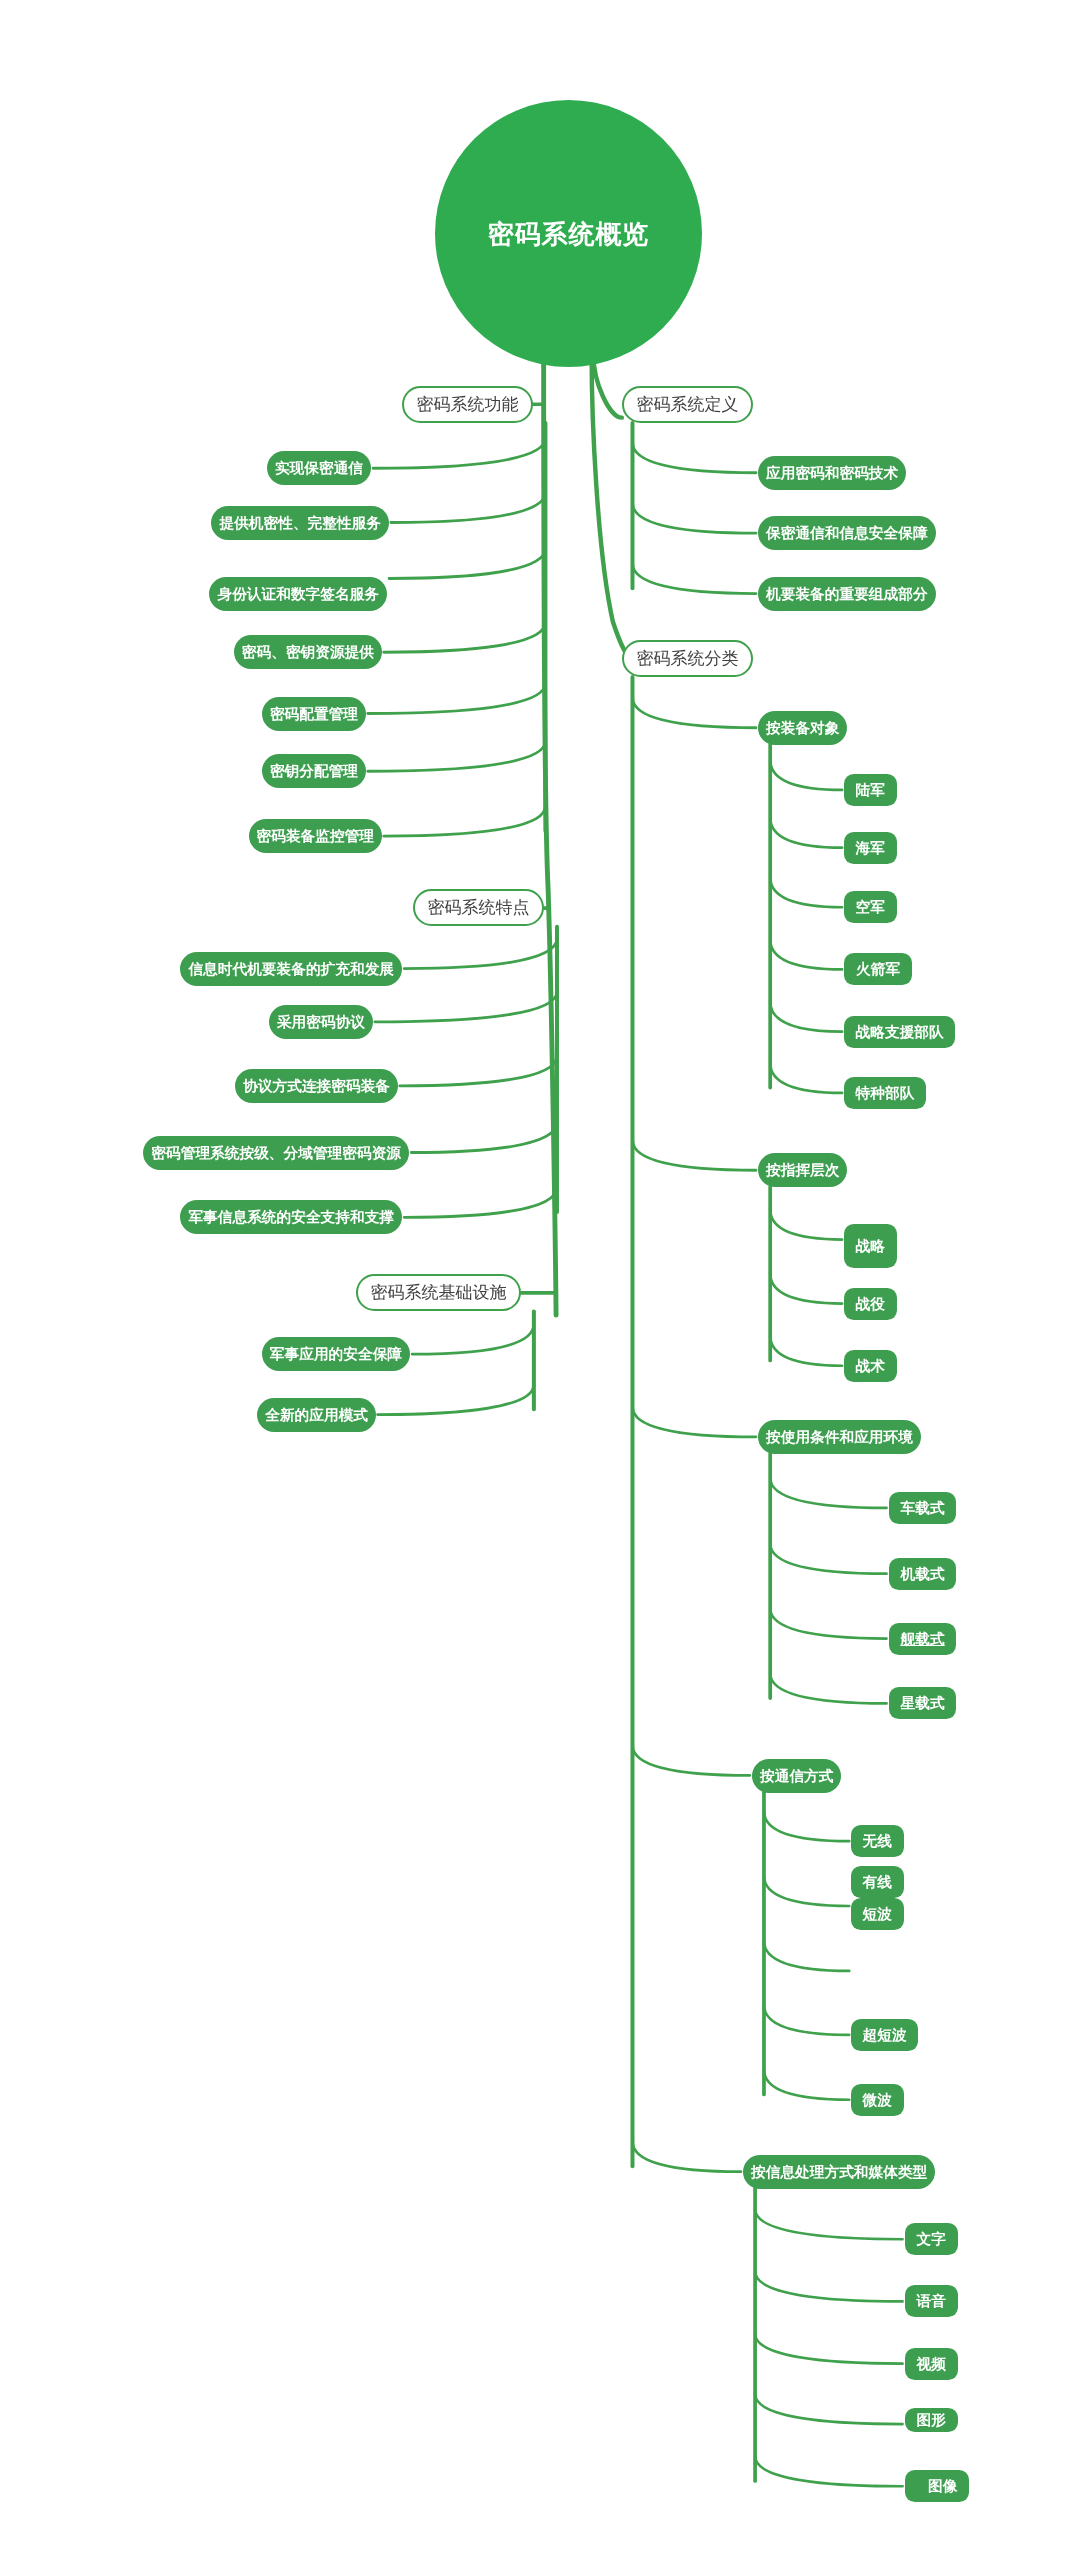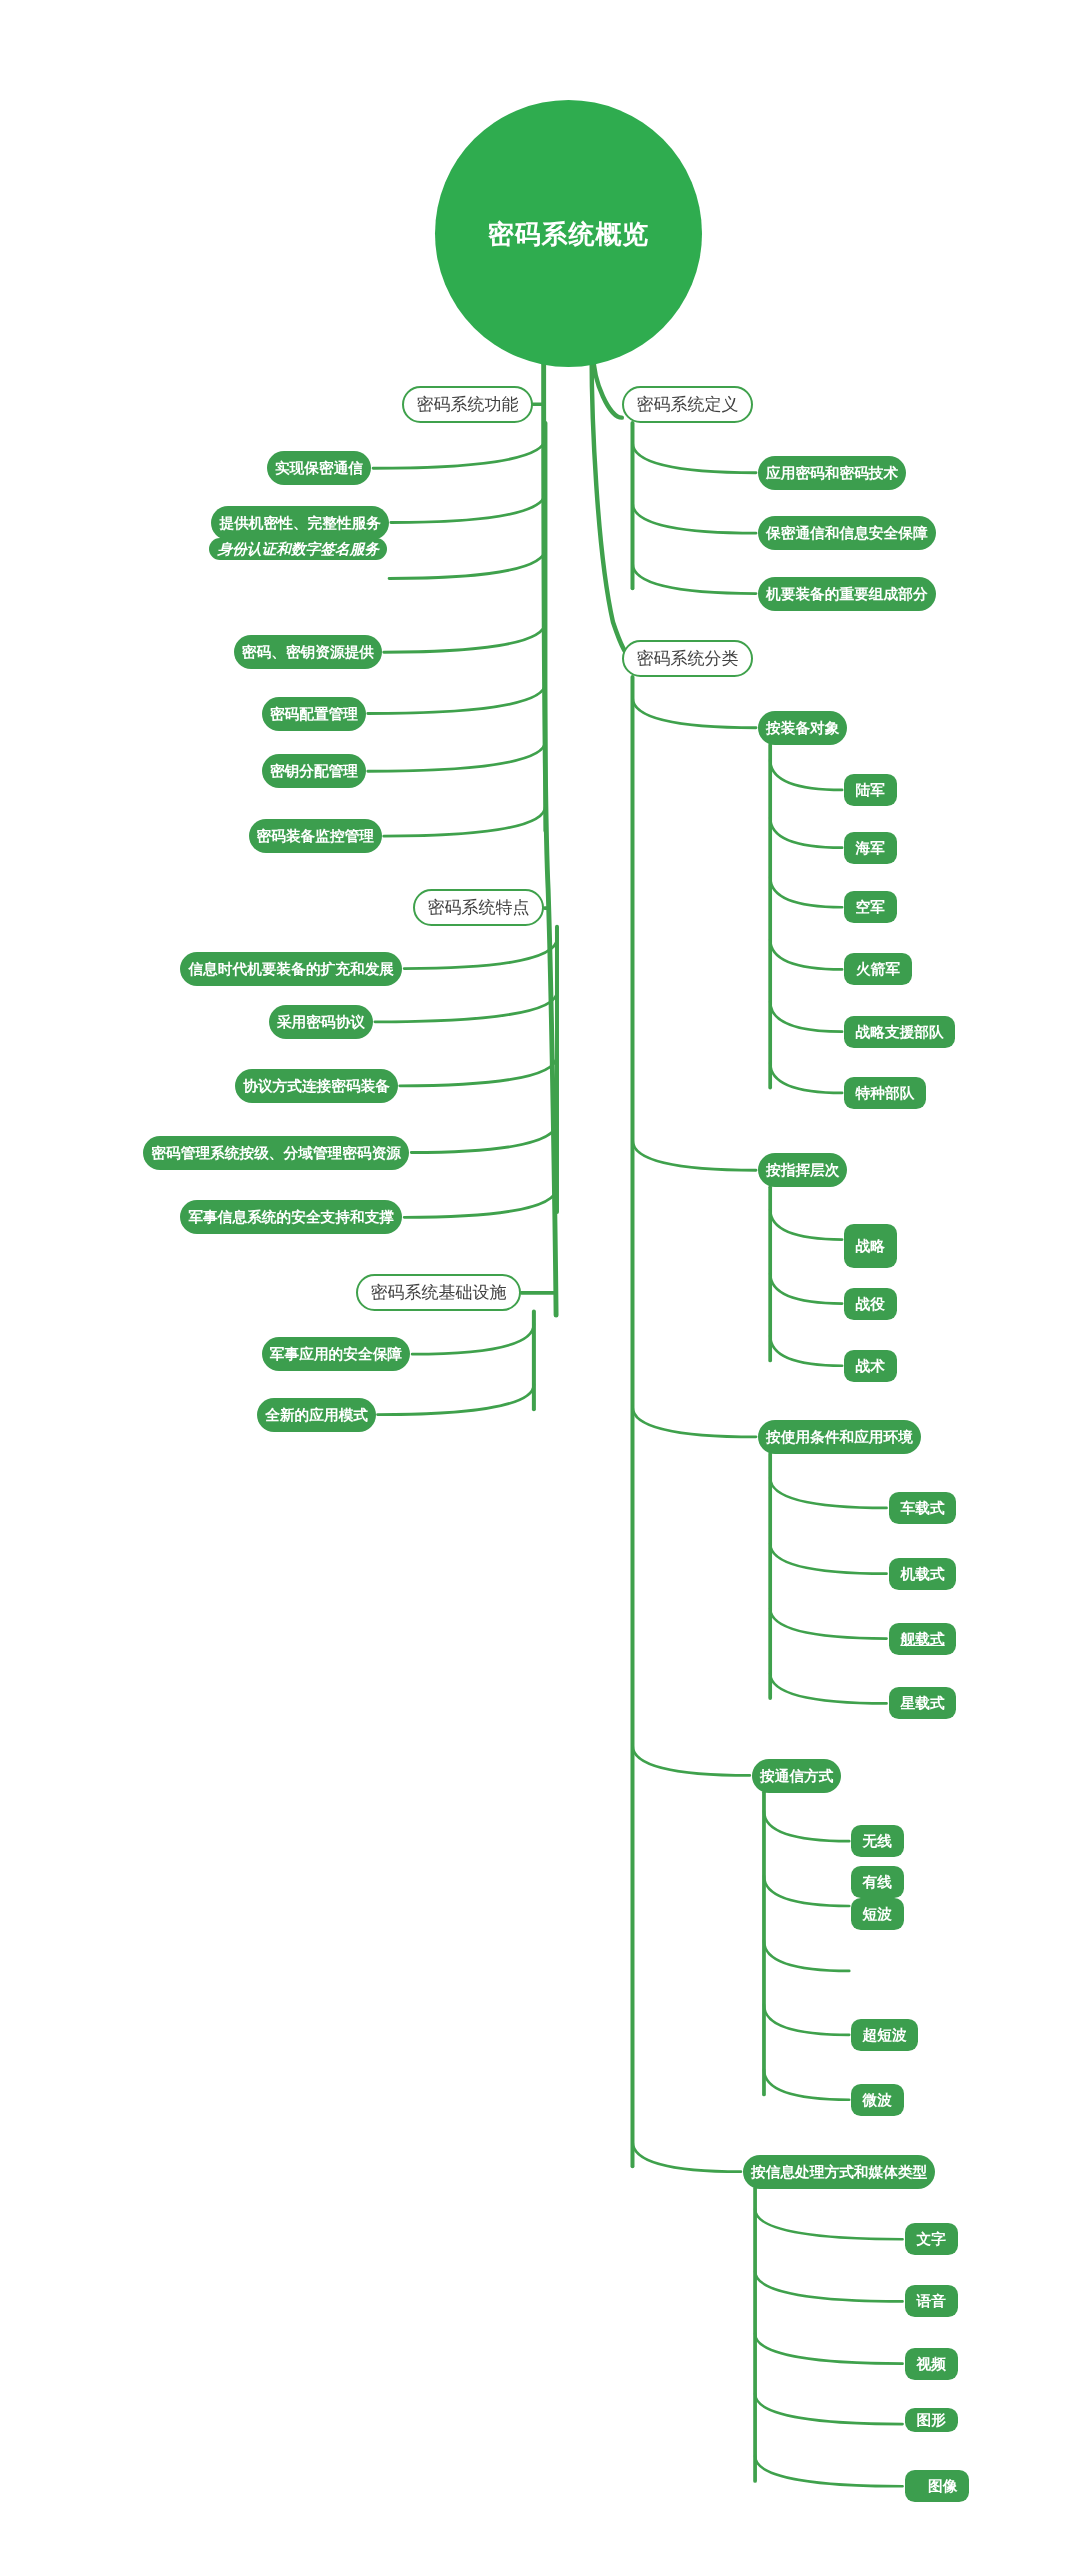--- a/index.html
+++ b/index.html
@@ -141,21 +141,21 @@
       <path d="M 850 2486 C 850 2512, 924.7 2520, 1016 2520" class="link" stroke-width="3" stroke-linecap="round"></path>
       <path d="M 850 2556 C 850 2582, 924.7 2590, 1016 2590" class="link" stroke-width="3" stroke-linecap="round"></path>
       <path d="M 850 2626 C 850 2652, 924.7 2660, 1016 2660" class="link" stroke-width="3" stroke-linecap="round"></path>
       <path d="M 850 2694 C 850 2720, 924.7 2728, 1016 2728" class="link" stroke-width="3" stroke-linecap="round"></path>
       <path d="M 850 2764 C 850 2790, 924.7 2798, 1016 2798" class="link" stroke-width="3" stroke-linecap="round"></path>
     </svg>
 <div class="node root" style="left: 435px; top: 100px; width: 267px; height: 267px;">密码系统概览</div>
     <div class="node lvl1" style="height: 37px; top: 386px; right: 533px;">密码系统功能</div>
     <div class="node lvl2" style="height: 34px; top: 451px; right: 695px;">实现保密通信</div>
     <div class="node lvl2" style="height: 34px; top: 506px; right: 677px;">提供机密性、完整性服务</div>
-    <div class="node lvl2" style="height: 22px; top: 538px; right: 679px; font-style: italic;">身份认证和数字签名服务</div>
+    <div class="node lvl2" style="height: 34px; top: 577px; right: 679px;">身份认证和数字签名服务</div>
     <div class="node lvl2" style="height: 34px; top: 635px; right: 684px;">密码、密钥资源提供</div>
     <div class="node lvl2" style="height: 34px; top: 697px; right: 700px;">密码配置管理</div>
     <div class="node lvl2" style="height: 34px; top: 754px; right: 700px;">密钥分配管理</div>
     <div class="node lvl2" style="height: 34px; top: 819px; right: 684px;">密码装备监控管理</div>
     <div class="node lvl1" style="height: 37px; top: 889px; right: 522px;">密码系统特点</div>
     <div class="node lvl2" style="height: 34px; top: 952px; right: 664px;">信息时代机要装备的扩充和发展</div>
     <div class="node lvl2" style="height: 34px; top: 1005px; right: 693px;">采用密码协议</div>
     <div class="node lvl2" style="height: 34px; top: 1069px; right: 668px;">协议方式连接密码装备</div>
     <div class="node lvl2" style="height: 34px; top: 1136px; right: 657px;">密码管理系统按级、分域管理密码资源</div>
     <div class="node lvl2" style="height: 34px; top: 1200px; right: 664px;">军事信息系统的安全支持和支撑</div>

